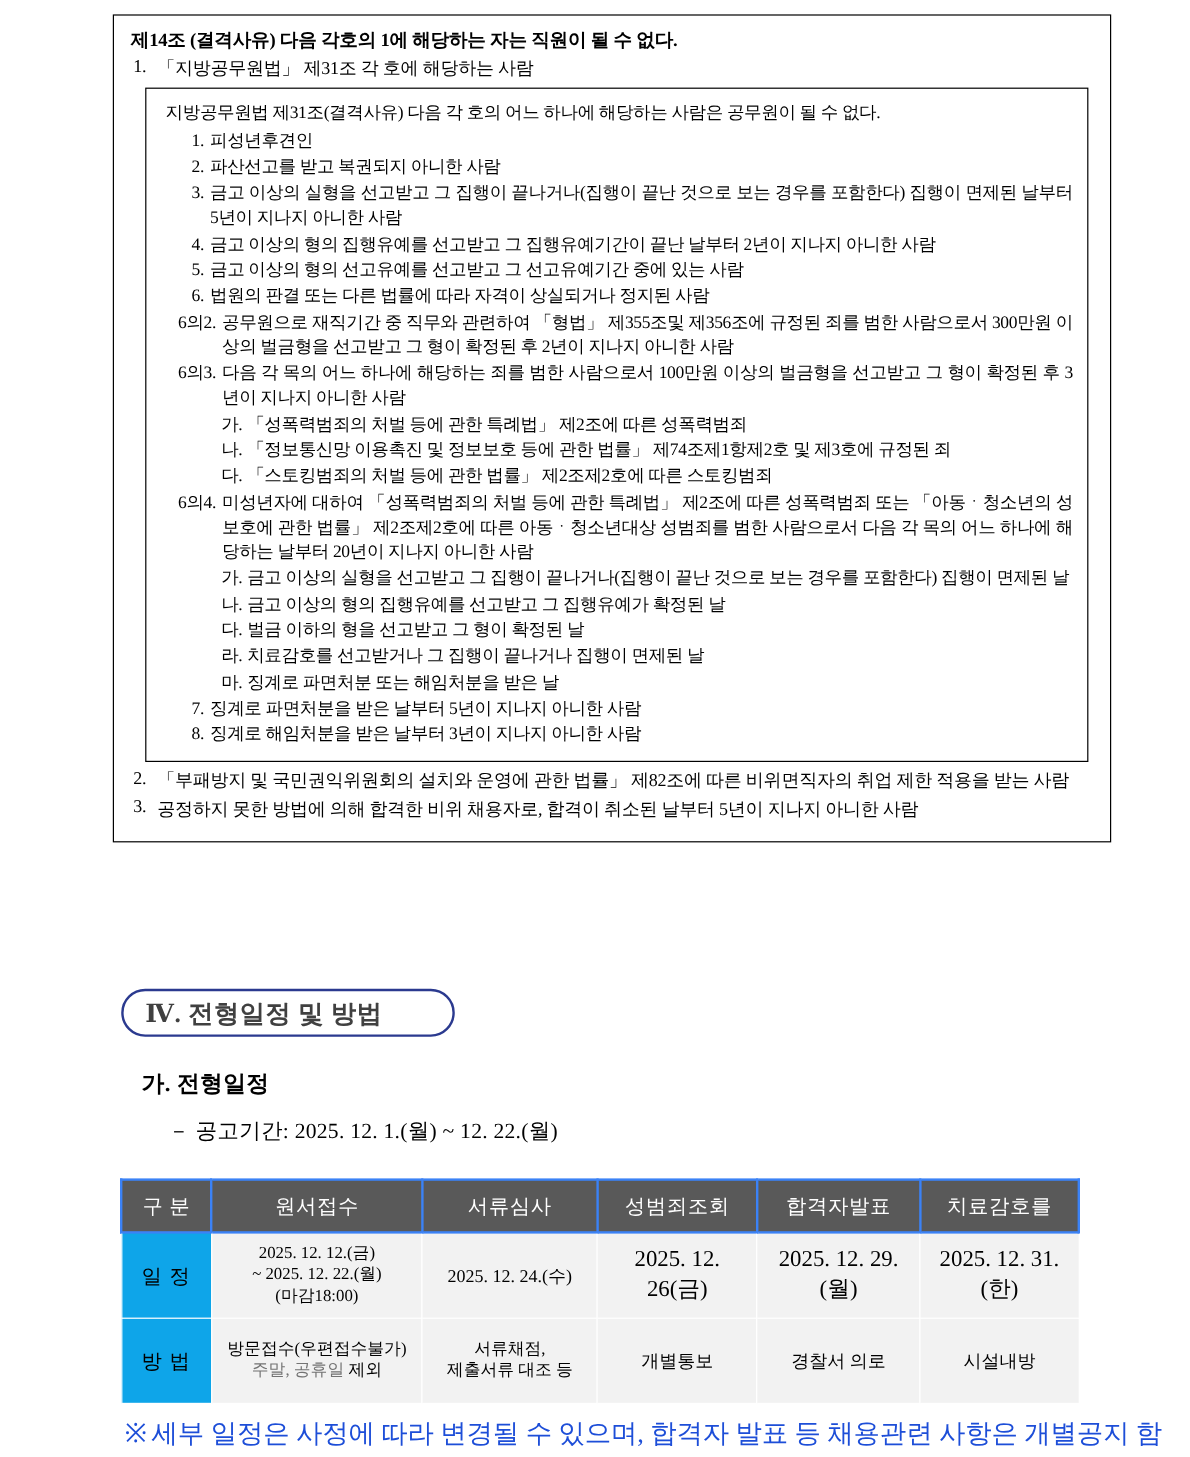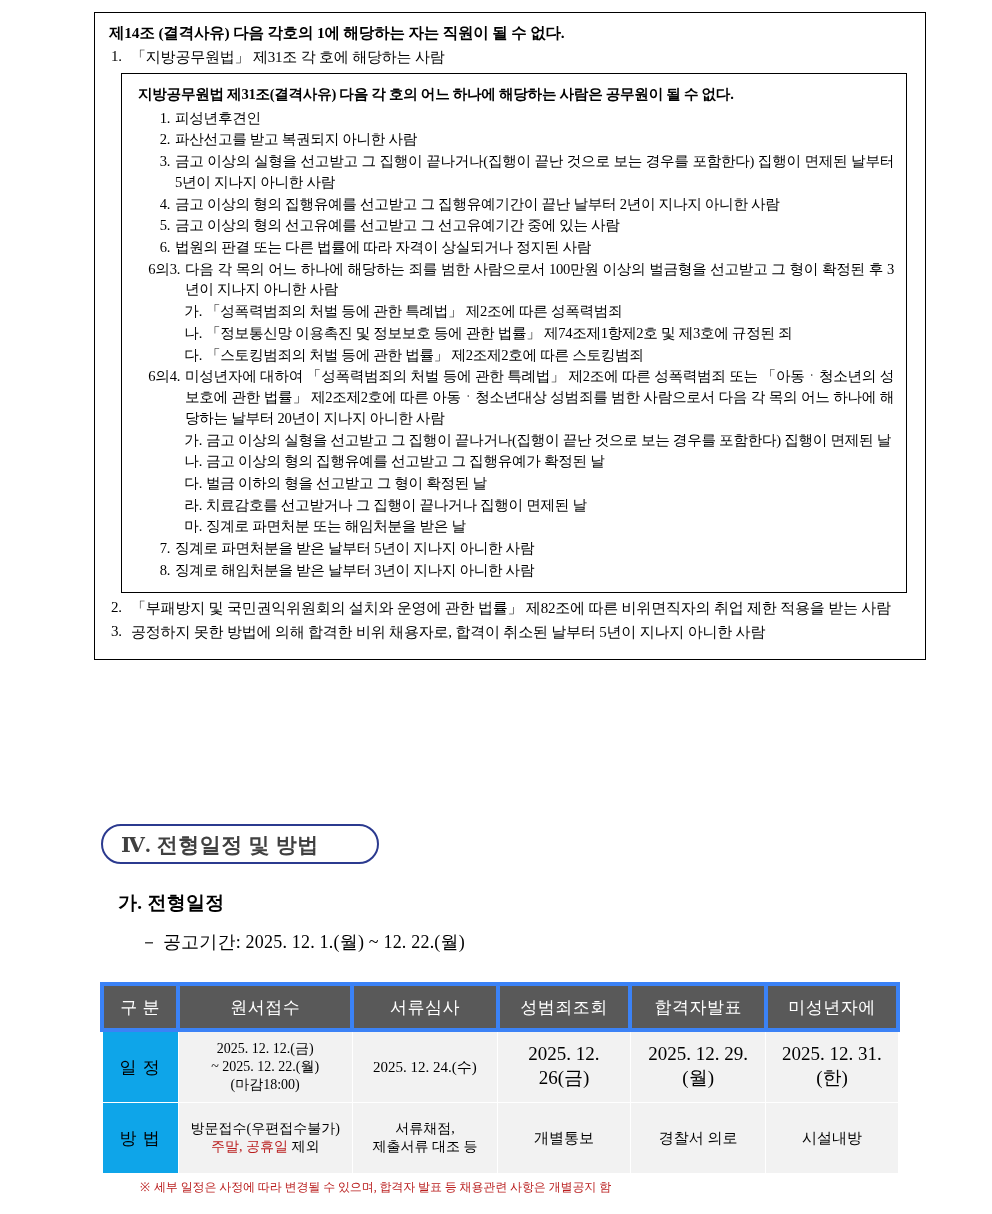--- a/index.html
+++ b/index.html
@@ -56,21 +56,20 @@
     border: 1px solid #000;
     margin: 6px 6px 6px 14px;
     padding: 10px 12px 10px 14px;
     box-sizing: border-box;
     font-size: 14.6px;
     letter-spacing: -0.3px;
     line-height: 1.42;
   }
   .law-head {
     margin: 0 0 3px 2px;
-    font-weight: bold;
   }
   .row {
     display: flex;
     margin: 0 0 1px 0;
   }
   .row .lbl {
     flex: 0 0 auto;
     text-align: right;
     white-space: nowrap;
   }
@@ -143,21 +142,21 @@
   table.sched {
     position: absolute;
     left: 100px;
     top: 982px;
     width: 800px;
     border-collapse: collapse;
     font-size: 15px;
   }
   table.sched th,
   table.sched td {
-    border: 4px solid #3b82f6;
+    border: 2px solid #3b82f6;
     text-align: center;
     vertical-align: middle;
     padding: 4px 3px;
   }
   table.sched thead th {
     background: #595959;
     color: #ffffff;
     font-weight: normal;
     font-size: 17px;
     height: 34px;
@@ -171,29 +170,28 @@
   }
   table.sched tbody td.head-col {
     background: #0ea5e9;
     font-size: 17px;
     letter-spacing: 1px;
   }
   .r1 td { height: 62px; }
   .r2 td { height: 62px; }
   .small { font-size: 14px; line-height: 1.3; }
   .smaller { font-size: 19px; }
-  .red { color: #b91c1c; }
+  .red { color: #737373; }
   .foot {
     position: absolute;
     left: 104px;
     top: 1178px;
-    font-size: 12px;
-    color: #b91c1c;
+    font-size: 22px;
+    color: #1d4ed8;
     letter-spacing: -0.1px;
-    margin-left: 36px;
   }
   .foot .mark { margin-right: 4px; }
 </style>
 </head>
 <body>
 
 <div class="page">
 
   <div class="art-box">
     <div class="art-title">제14조 (결격사유) 다음 각호의 1에 해당하는 자는 직원이 될 수 없다.</div>
@@ -222,20 +220,24 @@
         <span class="lbl">4.</span>
         <span class="body">금고 이상의 형의 집행유예를 선고받고 그 집행유예기간이 끝난 날부터 2년이 지나지 아니한 사람</span>
       </div>
       <div class="row lvl1">
         <span class="lbl">5.</span>
         <span class="body">금고 이상의 형의 선고유예를 선고받고 그 선고유예기간 중에 있는 사람</span>
       </div>
       <div class="row lvl1">
         <span class="lbl">6.</span>
         <span class="body">법원의 판결 또는 다른 법률에 따라 자격이 상실되거나 정지된 사람</span>
+      </div>
+      <div class="row lvl1b">
+        <span class="lbl">6의2.</span>
+        <span class="body just">공무원으로 재직기간 중 직무와 관련하여 「형법」 제355조및 제356조에 규정된 죄를 범한 사람으로서 300만원 이상의 벌금형을 선고받고 그 형이 확정된 후 2년이 지나지 아니한 사람</span>
       </div>
       <div class="row lvl1b">
         <span class="lbl">6의3.</span>
         <span class="body just">다음 각 목의 어느 하나에 해당하는 죄를 범한 사람으로서 100만원 이상의 벌금형을 선고받고 그 형이 확정된 후 3년이 지나지 아니한 사람</span>
       </div>
 
       <div class="row lvl2">
         <span class="lbl">가.</span>
         <span class="body">「성폭력범죄의 처벌 등에 관한 특례법」 제2조에 따른 성폭력범죄</span>
       </div>
@@ -304,21 +306,21 @@
   <div class="notice-line">－ 공고기간: 2025. 12. 1.(월) ~ 12. 22.(월)</div>
 
   <table class="sched">
     <thead>
       <tr>
         <th style="width:72px">구 분</th>
         <th style="width:180px">원서접수</th>
         <th style="width:148px">서류심사</th>
         <th style="width:132px">성범죄조회</th>
         <th style="width:136px">합격자발표</th>
-        <th style="width:132px">미성년자에</th>
+        <th style="width:132px">치료감호를</th>
       </tr>
     </thead>
     <tbody>
       <tr class="r1">
         <td class="head-col">일 정</td>
         <td class="small">
           <div>2025. 12. 12.(금)</div>
           <div>~ 2025. 12. 22.(월)</div>
           <div>(마감18:00)</div>
         </td>

